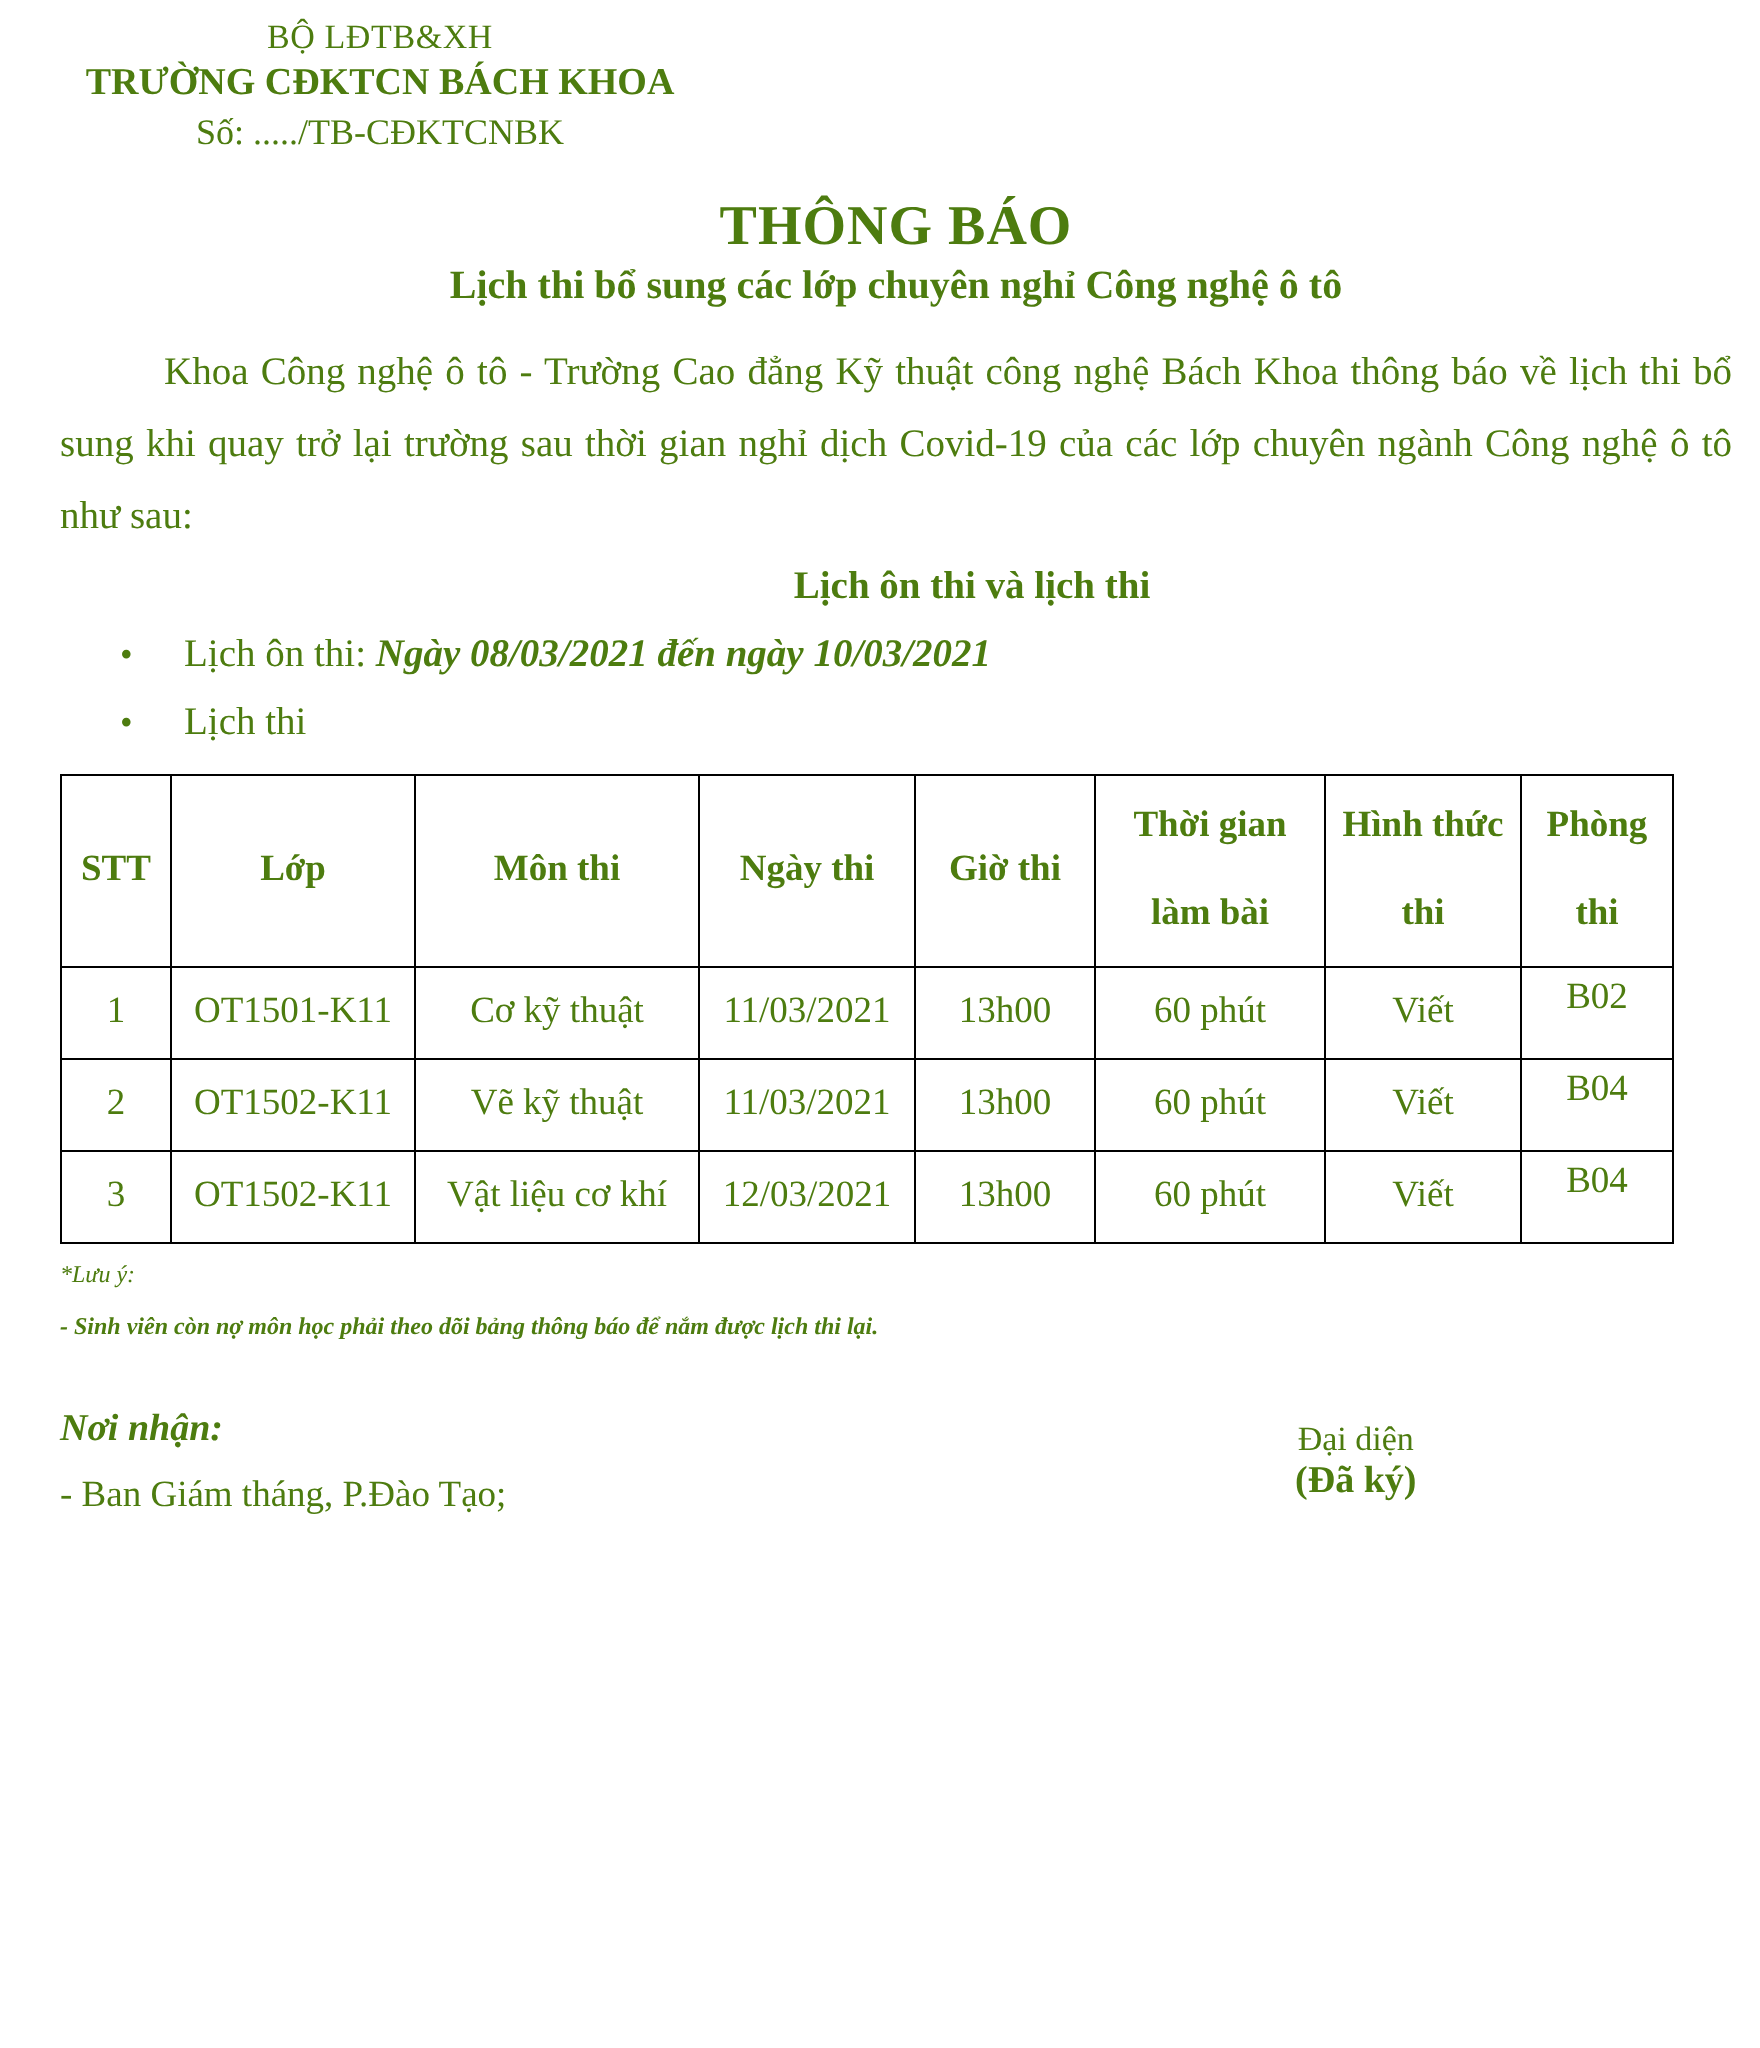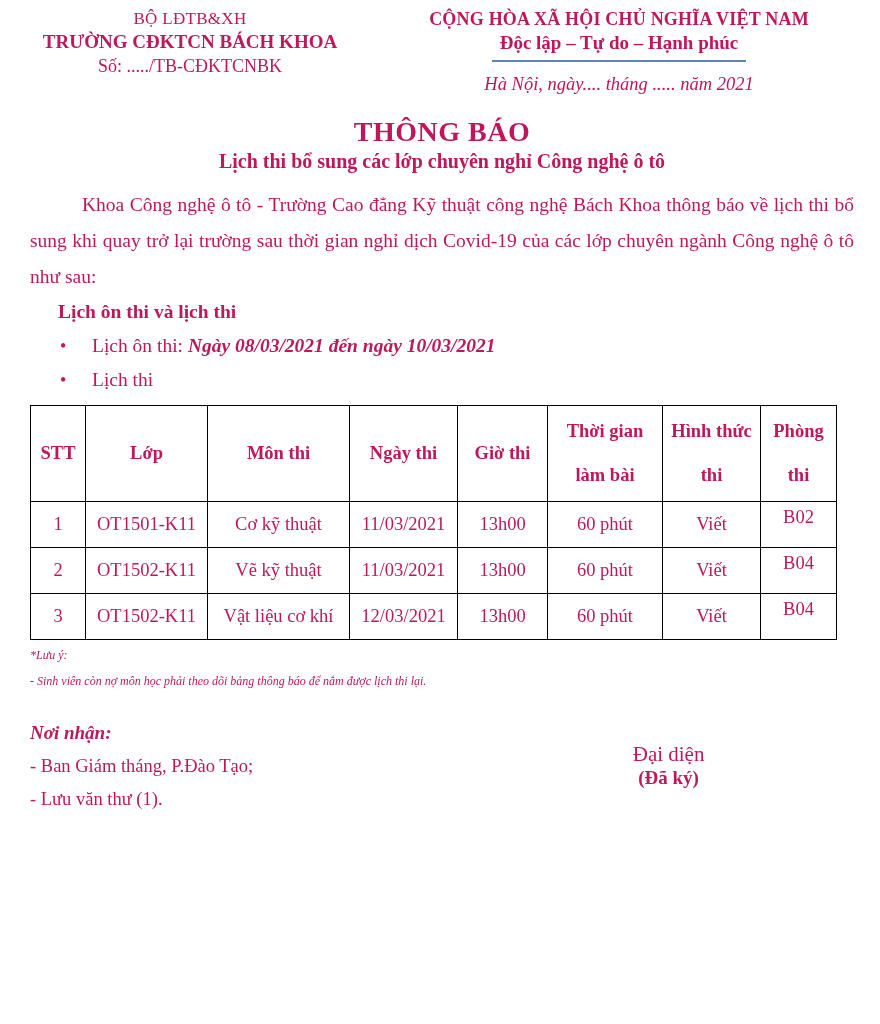--- a/index.html
+++ b/index.html
@@ -1,22 +1,22 @@
 <!DOCTYPE html>
 <html><head>
 <meta charset="utf-8">
 <style>
   * { margin: 0; padding: 0; box-sizing: border-box; }
   html, body { background: #ffffff; }
   .page {
     width: 880px; height: 1024px;
     background: #ffffff;
-    color: #be185d;
+    color: #4d7c0f;
     font-family: "Liberation Serif", "DejaVu Serif", serif;
-    padding: 8px 26px 0 30px;
+    padding: 8px 14px 0 30px;
     overflow: hidden;
     position: relative;
   }
   
   .doc-header { display: flex; justify-content: space-between; align-items: flex-start; }
   .hdr-left { width: 320px; text-align: center; line-height: 1.3; }
   .hdr-left .org-ministry { font-size: 17px; letter-spacing: .3px; }
   .hdr-left .org-school { font-size: 19px; font-weight: bold; }
   .hdr-left .doc-number { font-size: 18px; }
   .hdr-right { width: 470px; text-align: center; line-height: 1.3; }
@@ -35,23 +35,24 @@
   
   .intro {
     margin-top: 14px;
     font-size: 19.5px;
     line-height: 1.85;
     text-align: justify;
     text-indent: 52px;
   }
   .section-heading {
     margin-top: 6px;
-    margin-left: 28px;
+    margin-left: 76px;
     font-size: 19.5px;
     font-weight: bold;
+    text-align: center;
   }
   .bullet-row { display: flex; align-items: baseline; margin-top: 12px; font-size: 19.5px; }
   .bullet-glyph { margin-left: 30px; width: 18px; font-size: 18px; }
   .bullet-text { margin-left: 14px; }
   .bold-italic { font-weight: bold; font-style: italic; }
   
   table.exam-table {
     margin-top: 14px;
     border-collapse: collapse;
     table-layout: fixed;
@@ -66,48 +67,41 @@
   .exam-table th {
     font-weight: bold;
     height: 96px;
     line-height: 2.35;
     vertical-align: middle;
   }
   .exam-table td { height: 46px; vertical-align: middle; }
   .exam-table td.room { vertical-align: top; padding-top: 4px; line-height: 1.25; }
   
   .notes { margin-top: 8px; font-size: 12px; font-style: italic; line-height: 1.3; }
-  .notes .note-line { margin-top: 10px; }
+  .notes .note-line { margin-top: 10px; font-weight: bold; }
   
   .doc-footer { display: flex; margin-top: 32px; }
   .footer-left { width: 55%; }
   .recipients-label { font-size: 19px; font-weight: bold; font-style: italic; }
   .recipient-line { font-size: 18.5px; margin-top: 12px; }
   .footer-right { width: 45%; text-align: center; }
   .signer-org { font-size: 19px; font-weight: bold; margin-top: 32px; }
-  .signer-role { font-size: 21px; margin-top: 20px; }
+  .signer-role { font-size: 17px; margin-top: 6px; }
   .signed-note { font-size: 19px; font-weight: bold; }
 </style>
 </head>
 <body>
 
 <div class="page">
 
   <div class="doc-header">
     <div class="hdr-left">
       <div class="org-ministry">BỘ LĐTB&amp;XH</div>
       <div class="org-school">TRƯỜNG CĐKTCN BÁCH KHOA</div>
       <div class="doc-number">Số: ...../TB-CĐKTCNBK</div>
-    </div>
-    <div class="hdr-right">
-      <div class="national-name">CỘNG HÒA XÃ HỘI CHỦ NGHĨA VIỆT NAM</div>
-      <div class="motto">
-        <span class="motto-underline" style="border-bottom-color: rgb(94, 134, 176);">Độc lập – Tự do – Hạnh phúc</span>
-      </div>
-      <div class="place-date">Hà Nội, ngày.... tháng ..... năm 2021</div>
     </div>
   </div>
 
   <div class="title-block">
     <div class="title-main">THÔNG BÁO</div>
     <div class="title-sub">Lịch thi bổ sung các lớp chuyên nghỉ Công nghệ ô tô</div>
   </div>
 
   <p class="intro">Khoa Công nghệ ô tô - Trường Cao đẳng Kỹ thuật công nghệ Bách Khoa thông báo về lịch thi bổ sung khi quay trở lại trường sau thời gian nghỉ dịch Covid-19 của các lớp chuyên ngành Công nghệ ô tô như sau:</p>
 
@@ -181,21 +175,20 @@
 
   <div class="notes">
     <div>*Lưu ý:</div>
     <div class="note-line">- Sinh viên còn nợ môn học phải theo dõi bảng thông báo để nắm được lịch thi lại.</div>
   </div>
 
   <div class="doc-footer">
     <div class="footer-left">
       <div class="recipients-label">Nơi nhận:</div>
       <div class="recipient-line">- Ban Giám tháng, P.Đào Tạo;</div>
-      <div class="recipient-line">- Lưu văn thư  (1).</div>
     </div>
     <div class="footer-right">
       <div class="signer-role">Đại diện</div>
       <div class="signed-note">(Đã ký)</div>
     </div>
   </div>
 
 </div>
 
 </body></html>

